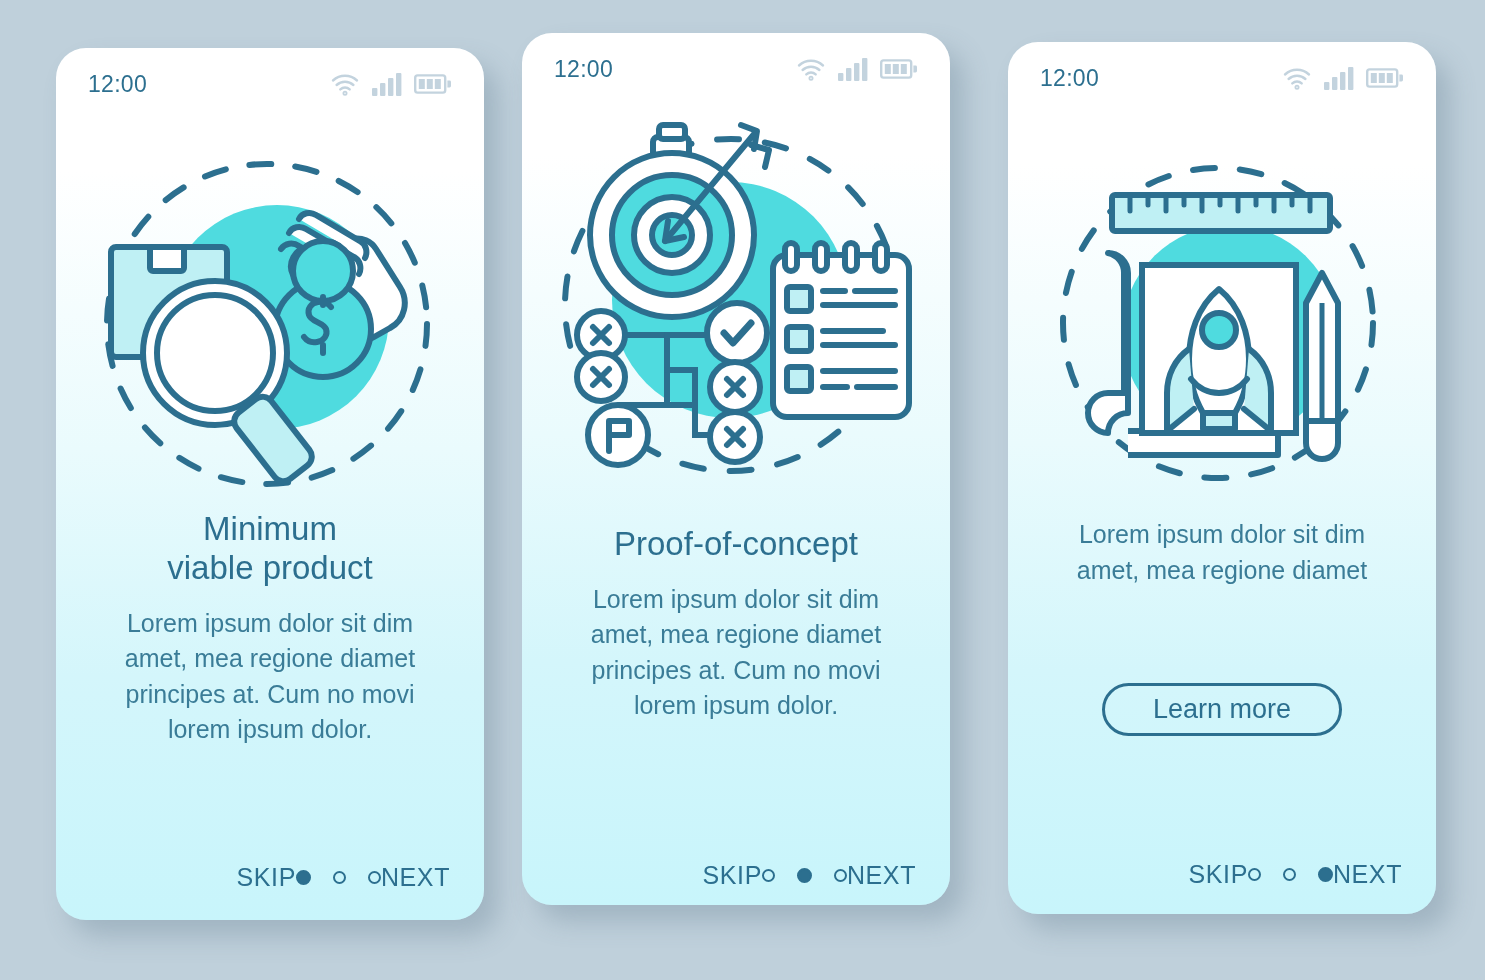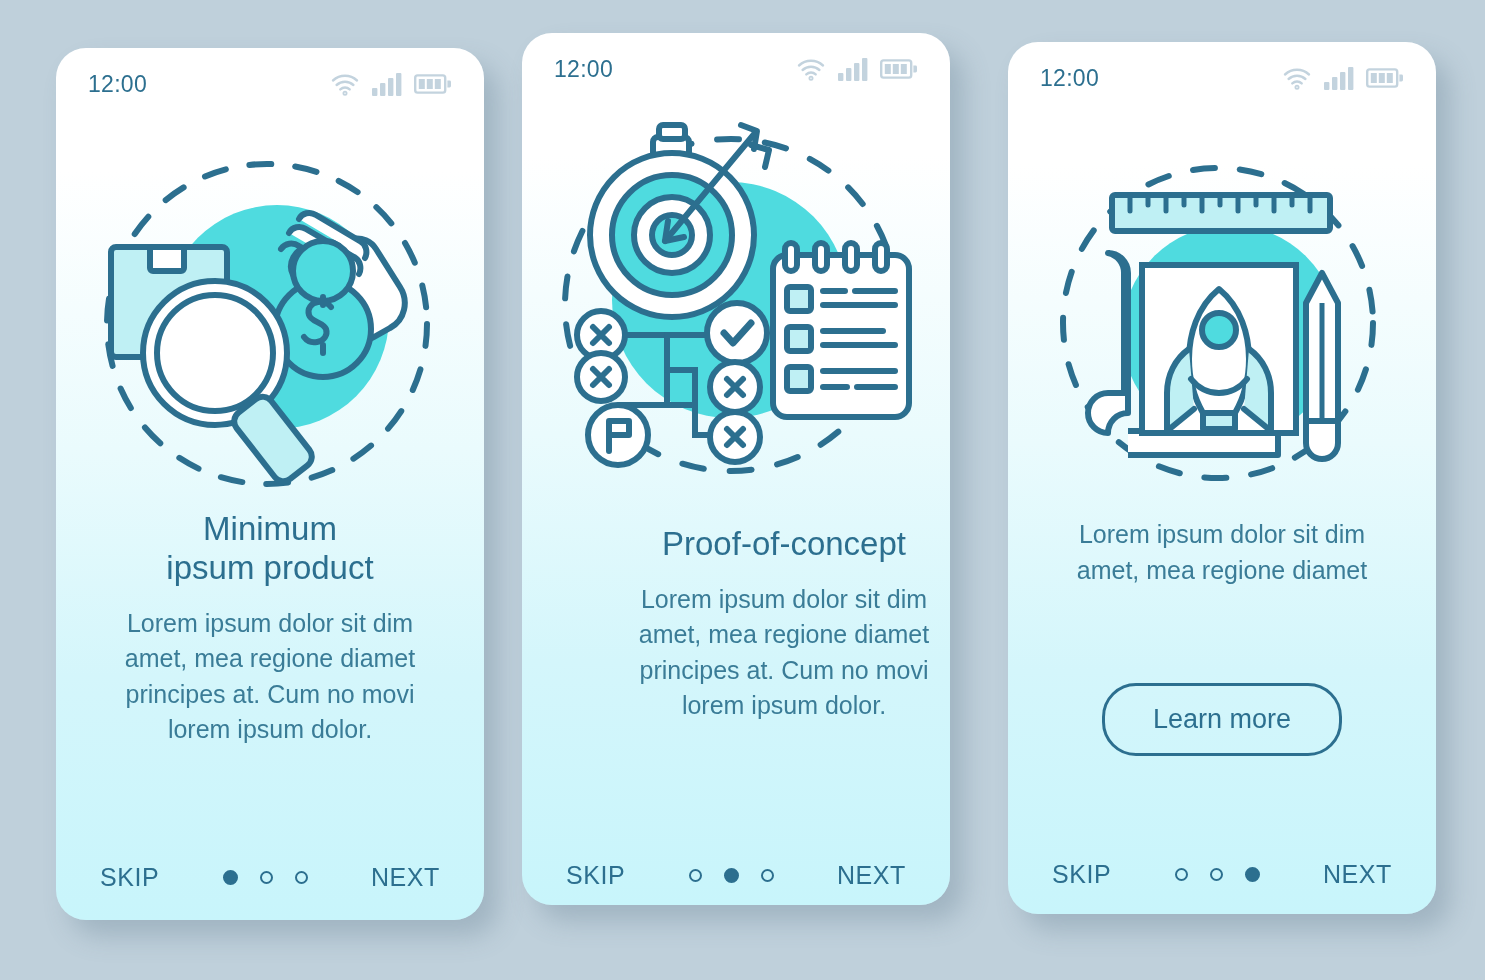--- a/index.html
+++ b/index.html
@@ -45,21 +45,21 @@
   #card-2 .illo{top:62px;height:420px;}
   #card-3 .illo{top:86px;height:390px;}
   .illo svg{display:block;}
 
   
   .textblock{
     position:absolute;left:0;width:100%;
     text-align:center;box-sizing:border-box;padding:0 26px;
   }
   #card-1 .textblock{top:462px;}
-  #card-2 .textblock{top:492px;margin-left:48px;}
+  #card-2 .textblock{top:492px;}
   #card-3 .textblock{top:475px;}
 
   .title{
     color:#2c6f8f;
     font-size:33px;
     font-weight:400;
     line-height:1.18;
     margin:0 0 18px 0;
     white-space:pre-line;
   }
@@ -78,29 +78,29 @@
     display:flex;justify-content:center;
   }
   #card-3 .learn-wrap{top:641px;}
   .learn-btn{
     border:3px solid #2c6f8f;
     border-radius:34px;
     background:transparent;
     color:#2c6f8f;
     font-family:"Liberation Sans", sans-serif;
     font-size:27px;
-    padding:20px 48px;
+    padding:10px 48px;
     cursor:pointer;
     line-height:1;
   }
 
   
   .bottomnav{
-    position:absolute;left:0;width:100%;
-    display:flex;align-items:center;justify-content:space-between;
+    position:absolute;left:10px;width:100%;
+    display:flex;align-items:center;justify-content:flex-end;
     padding:0 44px;box-sizing:border-box;
   }
   #card-1 .bottomnav{top:815px;}
   #card-2 .bottomnav{top:828px;}
   #card-3 .bottomnav{top:818px;}
 
   .navbtn{
     background:none;border:none;padding:0;cursor:pointer;
     color:#2c6f8f;font-family:"Liberation Sans", sans-serif;
     font-size:25px;letter-spacing:.6px;
@@ -180,21 +180,21 @@
         <g>
           <circle cx="120" cy="204" r="72" fill="#ffffff" stroke="#2c6f8f" stroke-width="6"></circle>
           <circle cx="120" cy="204" r="58" fill="#ffffff" stroke="#2c6f8f" stroke-width="6"></circle>
           <rect x="156" y="248" width="44" height="84" rx="11" fill="#bff0f4" stroke="#2c6f8f" stroke-width="6" transform="rotate(-38 178 290)"></rect>
         </g>
       </svg>
     </div>
 
     <div class="textblock">
       <h2 class="title">Minimum
-ipsum product</h2>
+viable product</h2>
       <p class="desc">Lorem ipsum dolor sit dim
 amet, mea regione diamet
 principes at. Cum no movi
 lorem ipsum dolor.</p>
     </div>
 
     <div class="bottomnav">
       <button class="navbtn">SKIP</button>
       <div class="dots">
         <button class="dot active"></button>

